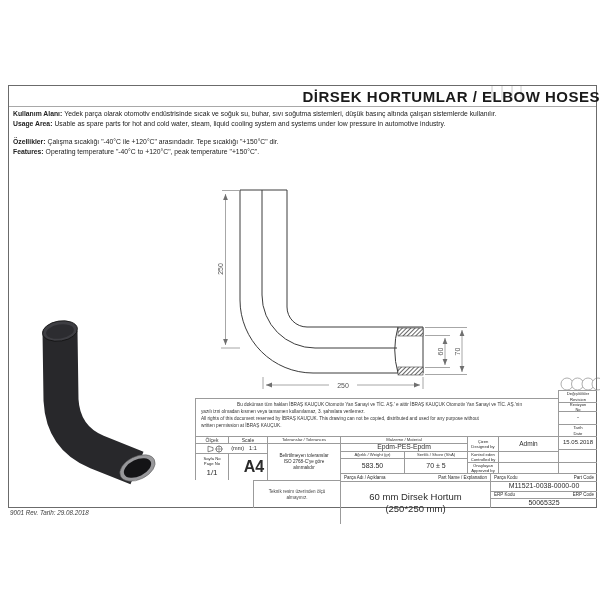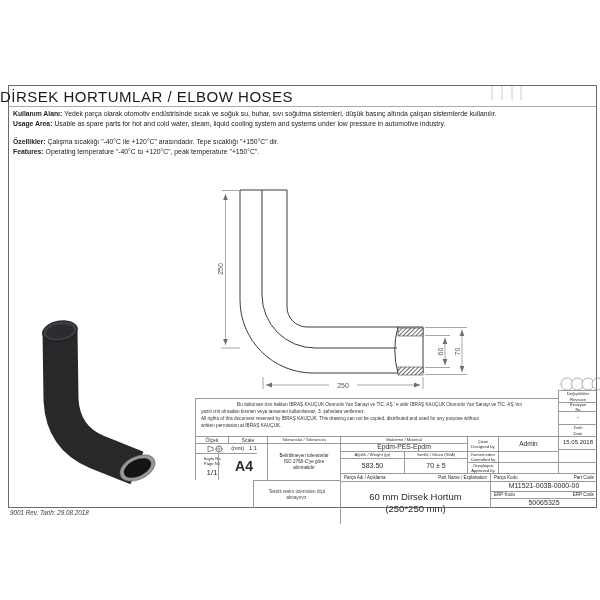--- a/index.html
+++ b/index.html
@@ -1,20 +1,20 @@
 <!DOCTYPE html>
 <html><head>
 <meta charset="utf-8">
 <style>
   html,body{margin:0;padding:0;background:#fff;}
   .canvas{position:relative;width:600px;height:600px;background:#ffffff;overflow:hidden;
           font-family:"Liberation Sans", sans-serif;color:#1a1a1a;}
   .frame{position:absolute;left:8px;top:85px;width:589px;height:423px;border:1px solid #6b6b6b;box-sizing:border-box;}
   .title-sep{position:absolute;left:9px;top:106px;width:587px;border-top:1px solid #a8a8a8;}
-  .doc-title{position:absolute;left:0;top:88px;width:600px;text-align:left;font-size:15px;font-weight:normal;letter-spacing:.5px;}
+  .doc-title{position:absolute;left:0;top:88px;width:600px;text-align:right;font-size:15px;font-weight:bold;letter-spacing:.5px;}
   .desc{position:absolute;left:13px;width:582px;font-size:6.8px;line-height:8.5px;white-space:nowrap;color:#222;}
   .desc b{margin-right:2px;}
   .cell{position:absolute;box-sizing:border-box;border-left:1px solid #9b9b9b;border-top:1px solid #9b9b9b;
         background:transparent;overflow:hidden;display:flex;align-items:center;justify-content:center;
         font-size:4.2px;line-height:1.25;color:#2b2b2b;text-align:center;}
   .cell.head{font-size:4.2px;color:#333;}
   .cell.col{flex-direction:column;}
   .cell.split{justify-content:space-between;padding:0 3px;}
   .v-mid{font-size:7px;}
   .disc{align-items:flex-start;padding:2px 5px;font-size:4.7px;line-height:1.5;text-align:left;display:block;color:#333;}
@@ -137,21 +137,21 @@
     <span>(mm)</span>
     <span>1:1</span>
   </div>
   <div class="cell" style="left:340px;top:443px;width:127px;height:8px;font-size:6.8px;">Epdm-PES-Epdm</div>
 
   <div class="cell col" style="left:195px;top:453px;width:33px;height:27px;">
     <div>Sayfa No</div>
     <div>Page No</div>
     <div style="font-size:8px;margin-top:2px;">1/1</div>
   </div>
-  <div class="cell" style="left:218px;top:453px;width:39px;height:27px;font-size:14px;font-weight:bold;padding-left:12px;">A4</div>
+  <div class="cell" style="left:228px;top:453px;width:39px;height:27px;font-size:16px;font-weight:bold;padding-left:12px;">A4</div>
   <div class="cell" style="left:267px;top:443px;width:73px;height:37px;padding:2px 7px;font-size:4.6px;">Belirtilmeyen toleranslar ISO 2768-C'ye göre alınmalıdır</div>
 
   <div class="cell head" style="left:340px;top:451px;width:64px;height:7px;">Ağırlık / Weight (gr)</div>
   <div class="cell head" style="left:404px;top:451px;width:63px;height:7px;">Sertlik / Shore (ShA)</div>
   <div class="cell v-mid" style="left:340px;top:458px;width:64px;height:15px;">583.50</div>
   <div class="cell v-mid" style="left:404px;top:458px;width:63px;height:15px;">70 ± 5</div>
 
   <div class="cell col" style="left:467px;top:436px;width:31px;height:15px;">
     <div>Çizen</div>
     <div>Designed by</div>

